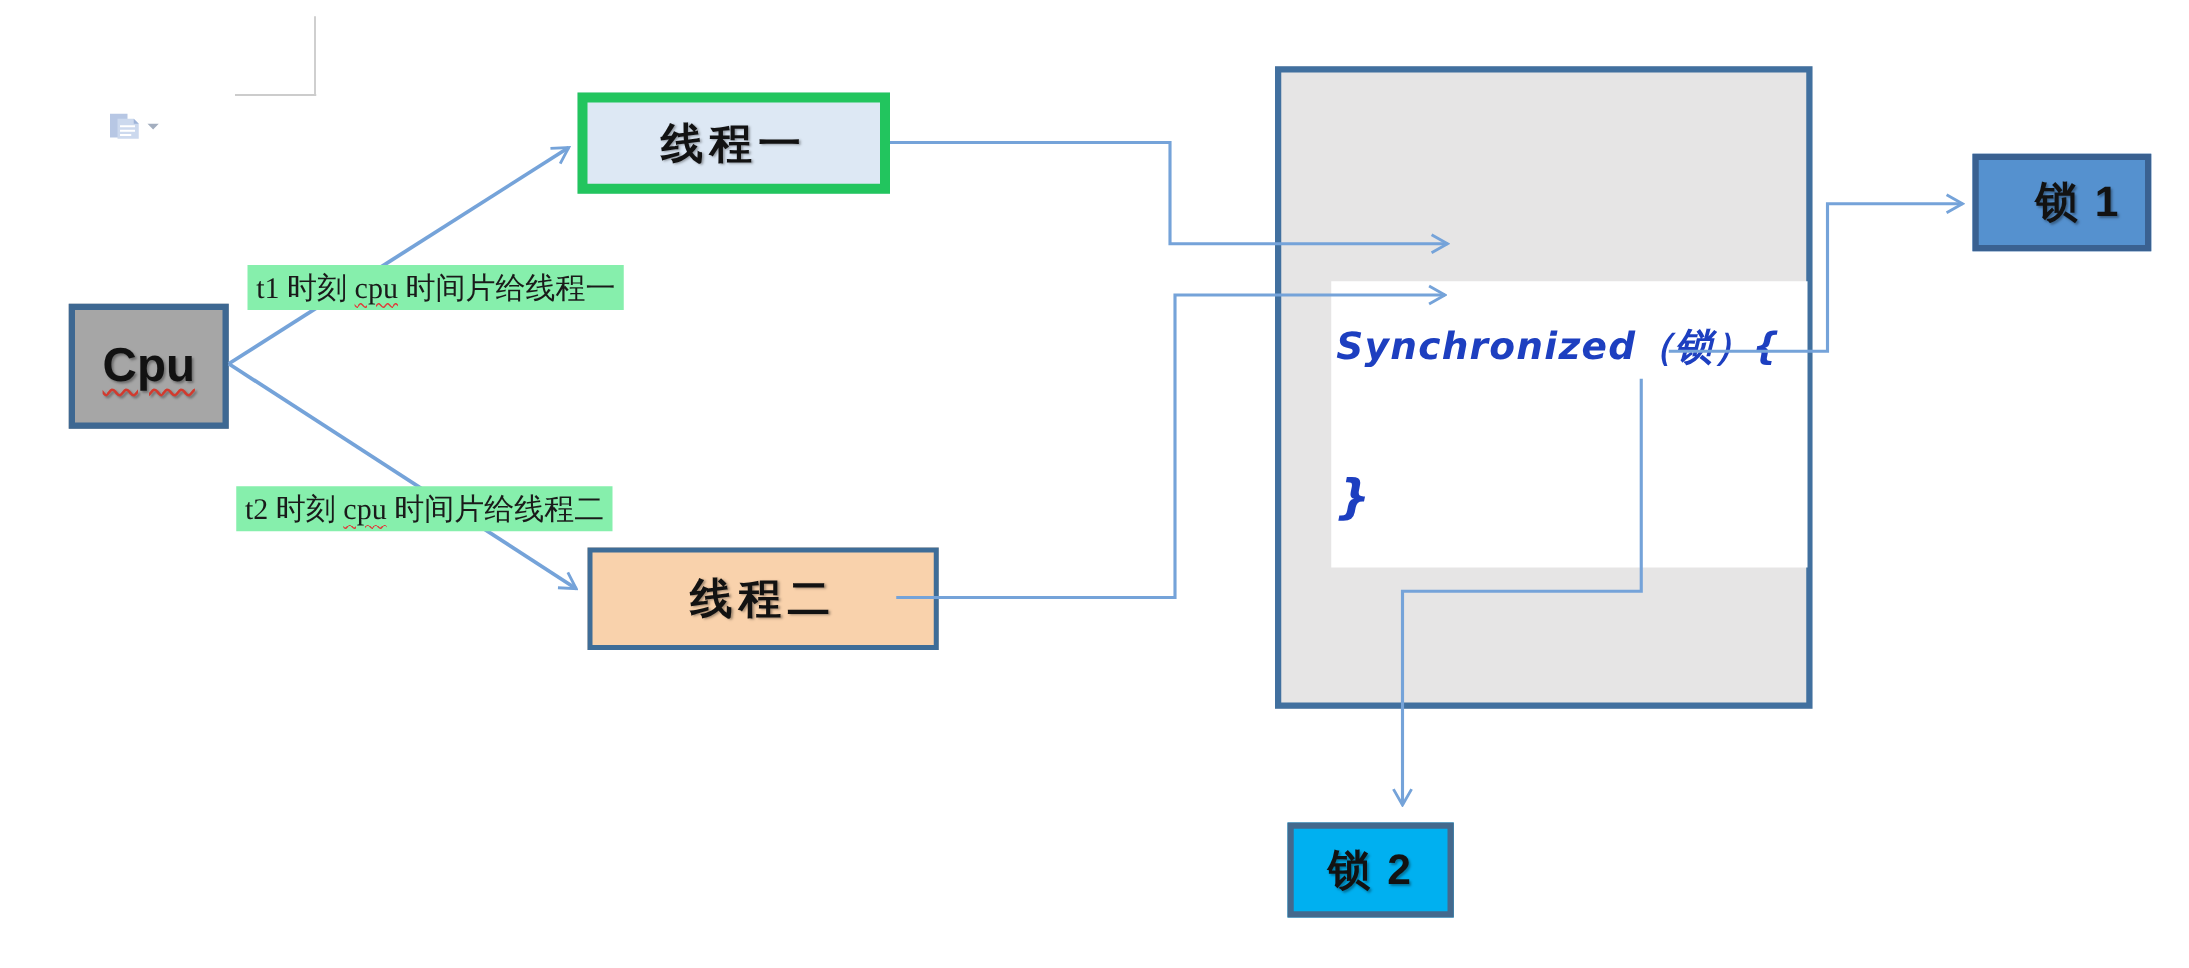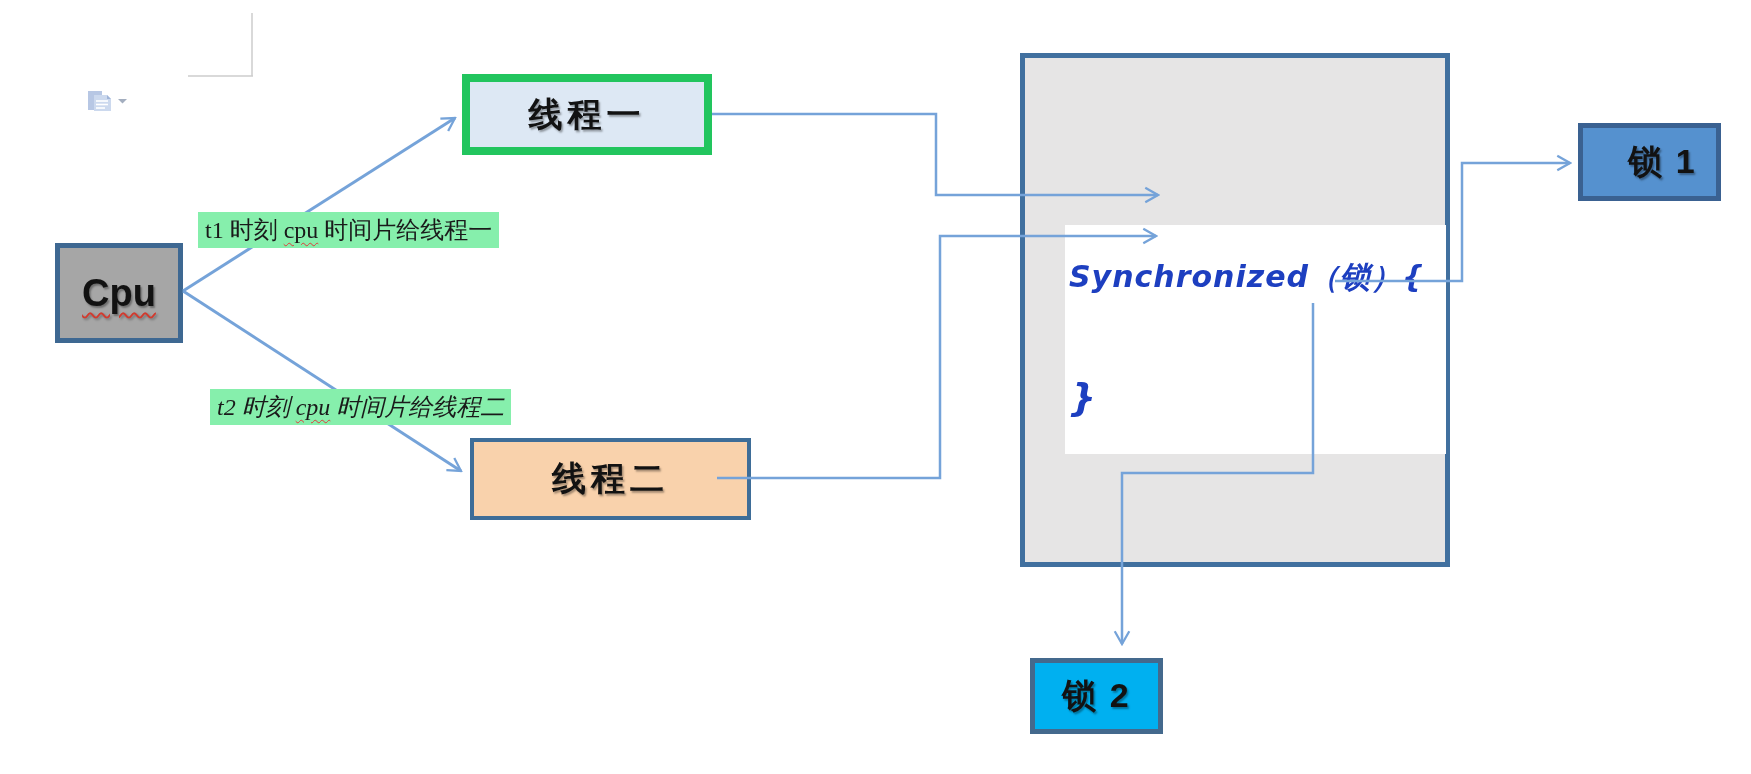--- a/index.html
+++ b/index.html
@@ -35,21 +35,21 @@
   #code-line2{left:4px;top:150px;font-size:38px;}
   #lock1-box{left:1578px;top:123px;width:143px;height:78px;background:#5591cf;border:5px solid #3a6191;padding-left:26px;}
   #lock2-box{left:1030px;top:658px;width:133px;height:76px;background:#00b0f0;border:5px solid #44698d;align-items:center;}
   #lock1-box .lbl,#lock2-box .lbl{font-size:34px;font-weight:bold;font-family:"Liberation Sans",sans-serif;letter-spacing:2px;}
   
   .note{
     position:absolute;background:#86efac;padding:2px 7px;
     font-size:24px;color:#1a1a1a;white-space:nowrap;z-index:6;margin-top:16px;
   }
   #t1-note{left:198px;top:196px;}
-  #t2-note{left:210px;top:373px;font-style:italic;}
+  #t2-note{left:189px;top:373px;}
   .squiggle{
     text-decoration-line:underline;text-decoration-style:wavy;
     text-decoration-color:#e03a3a;text-decoration-thickness:1px;
     text-underline-offset:4px;
   }
   .squiggle-big{
     text-decoration-line:underline;text-decoration-style:wavy;
     text-decoration-color:#d23a2e;text-decoration-thickness:2px;
     text-underline-offset:6px;
   }

